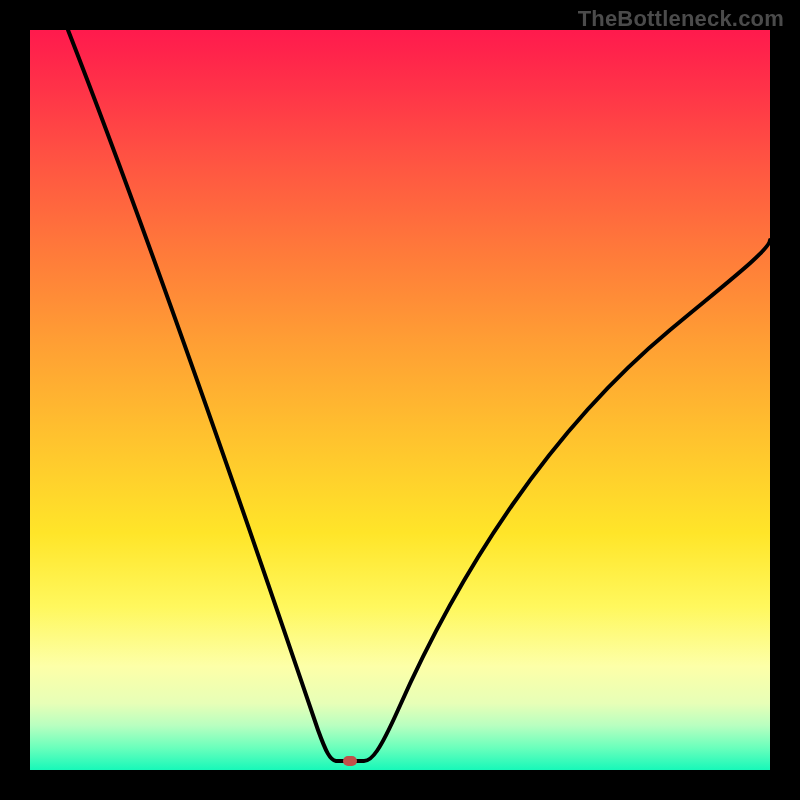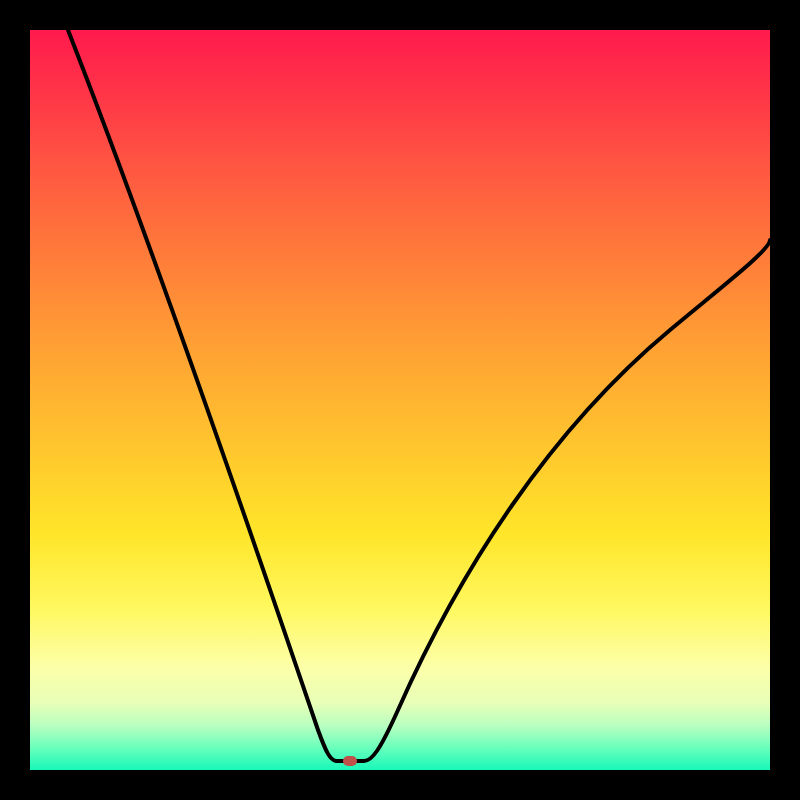--- a/index.html
+++ b/index.html
@@ -65,20 +65,21 @@
     border-radius: 5px;
     transform: translate(-50%, -50%);
     z-index: 5;
   }
 </style>
 </head>
 <body>
 
 <div class="frame">
 
+  <div class="watermark">TheBottleneck.com</div>
 
   <div class="plot-area">
 
     <svg class="curve" viewBox="0 0 740 740" preserveAspectRatio="none">
       <path d="M 38 0
                C 120 210, 210 470, 288 700
                C 296 722, 300 730, 306 731
                L 334 731
                C 342 731, 350 720, 368 680
                C 430 540, 520 400, 640 300

